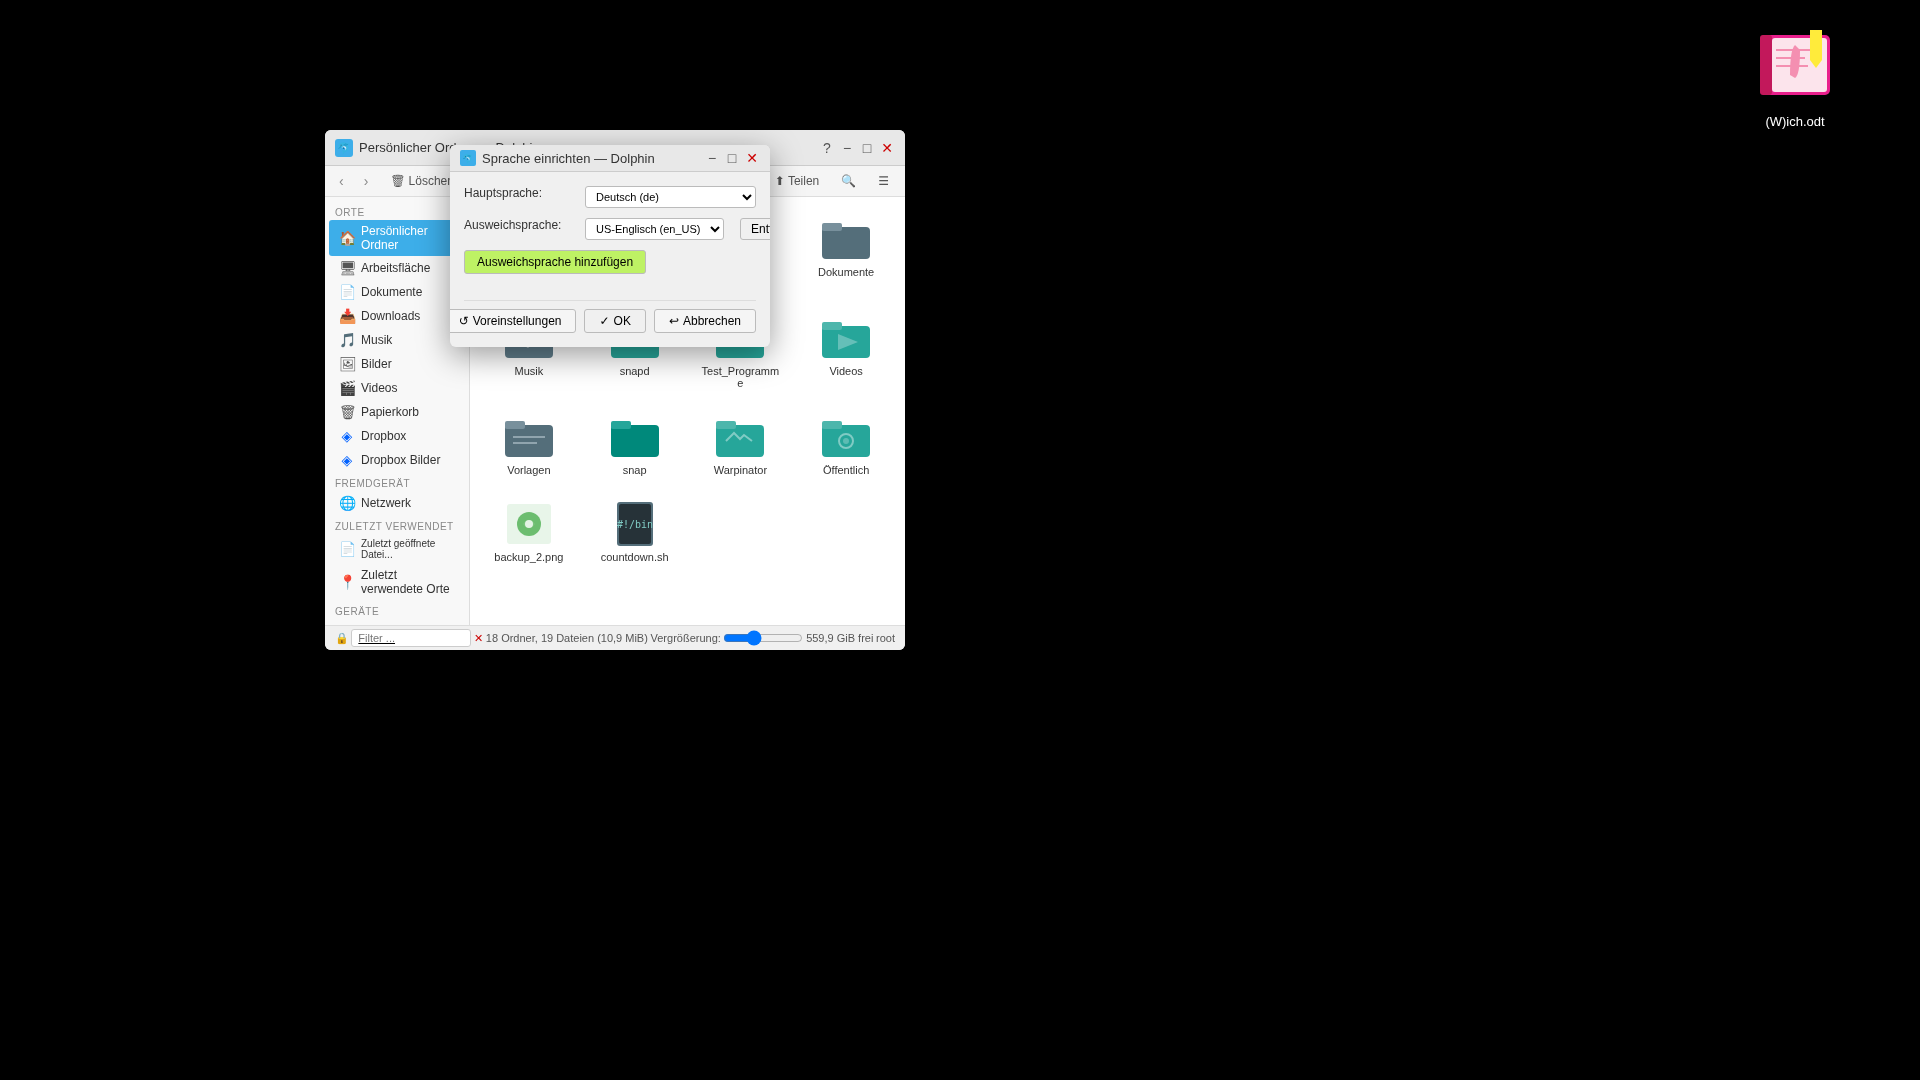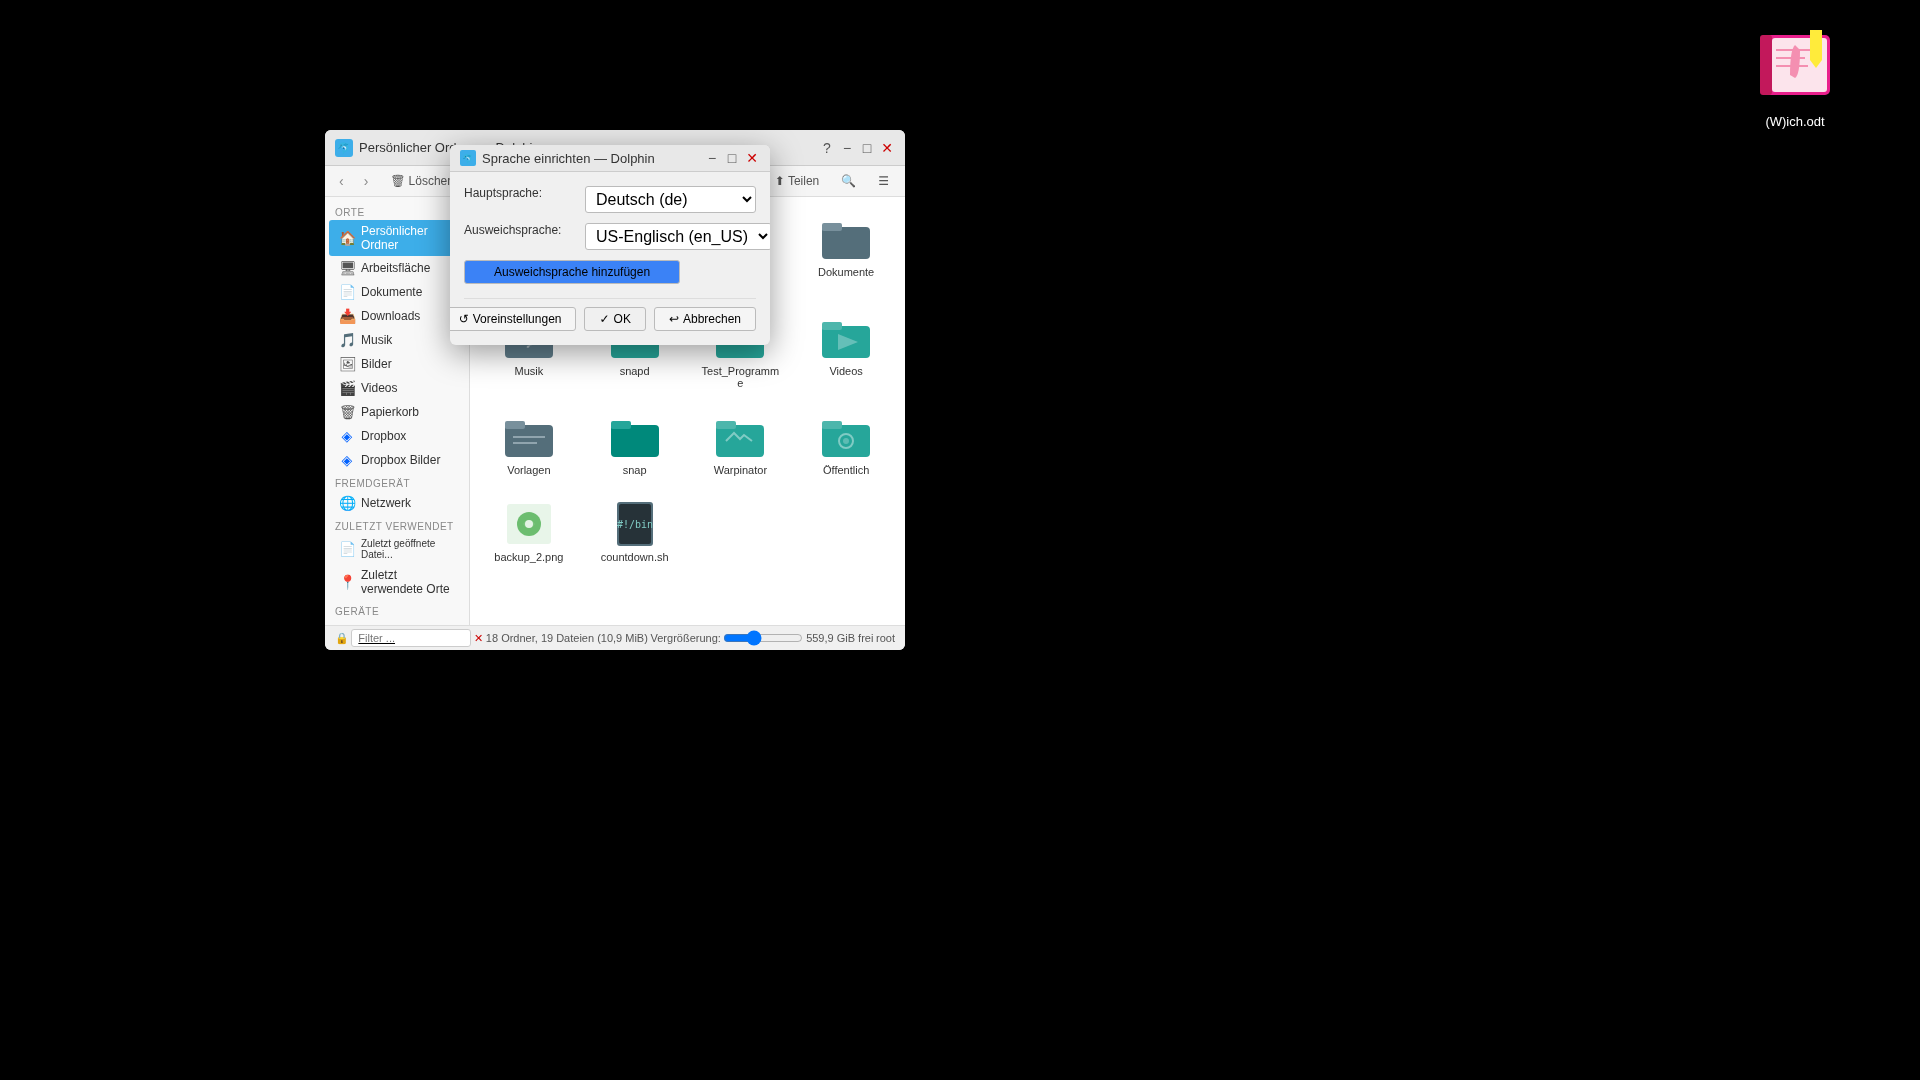--- a/index.html
+++ b/index.html
@@ -281,39 +281,39 @@
     .dialog-label {
       font-size: 12px;
       color: #333;
       min-width: 105px;
     }
     .dialog-select {
       flex: 1;
       padding: 3px 6px;
       border: 1px solid #bbb;
       border-radius: 3px;
-      font-size: 16px;
+      font-size: 11px;
       background: #fff;
     }
     .dialog-btn-remove {
       padding: 3px 10px;
       font-size: 12px;
       background: #f0f0f0;
       border: 1px solid #bbb;
       border-radius: 3px;
       cursor: pointer;
     }
     .dialog-btn-add {
-      padding: 4px 29px;
+      padding: 4px 12px;
       font-size: 12px;
-      background: #3b82f6;
+      background: #bef264;
       border: 1px solid #bbb;
       border-radius: 3px;
       cursor: pointer;
-      margin-bottom: 14px;
+      margin-bottom: 26px;
     }
     .dialog-footer {
       display: flex;
       justify-content: flex-end;
       gap: 8px;
       padding-top: 8px;
       border-top: 1px solid #ddd;
     }
     .dialog-footer-btn {
       padding: 4px 14px;

